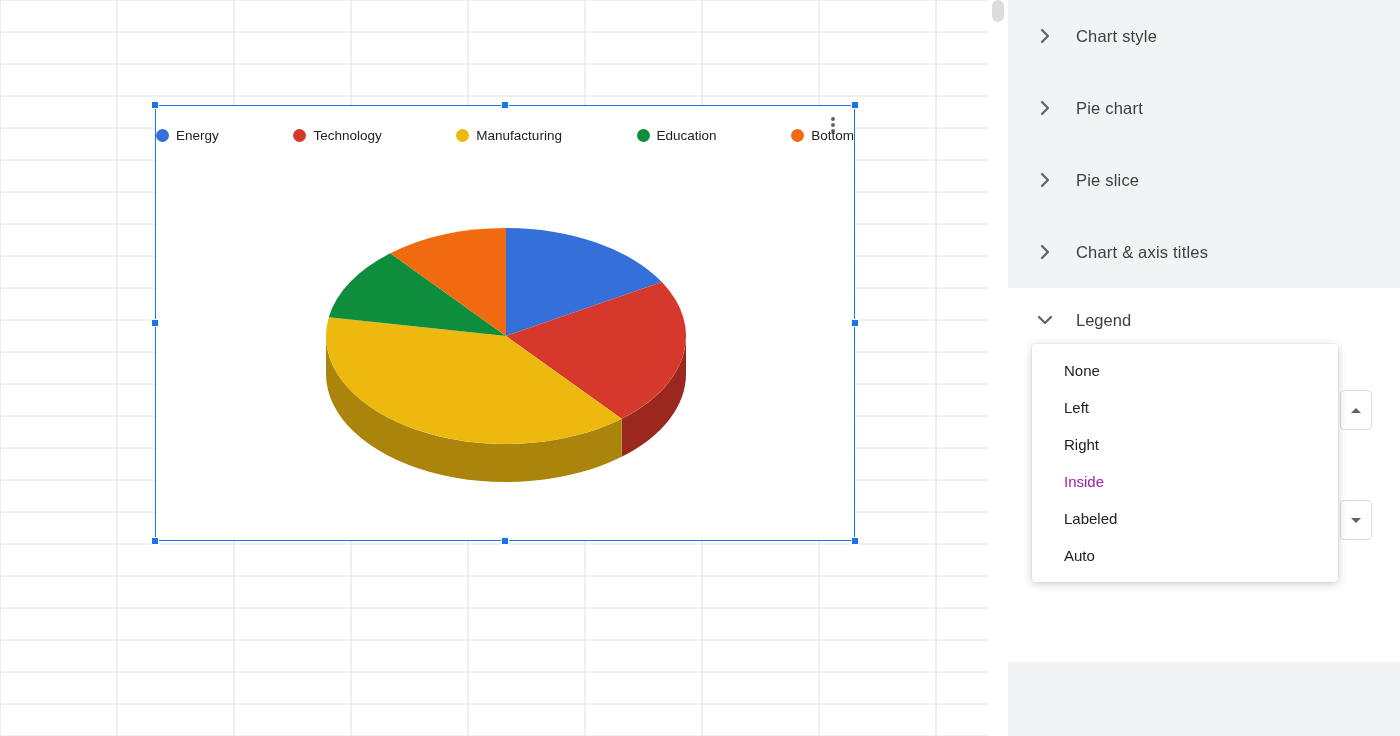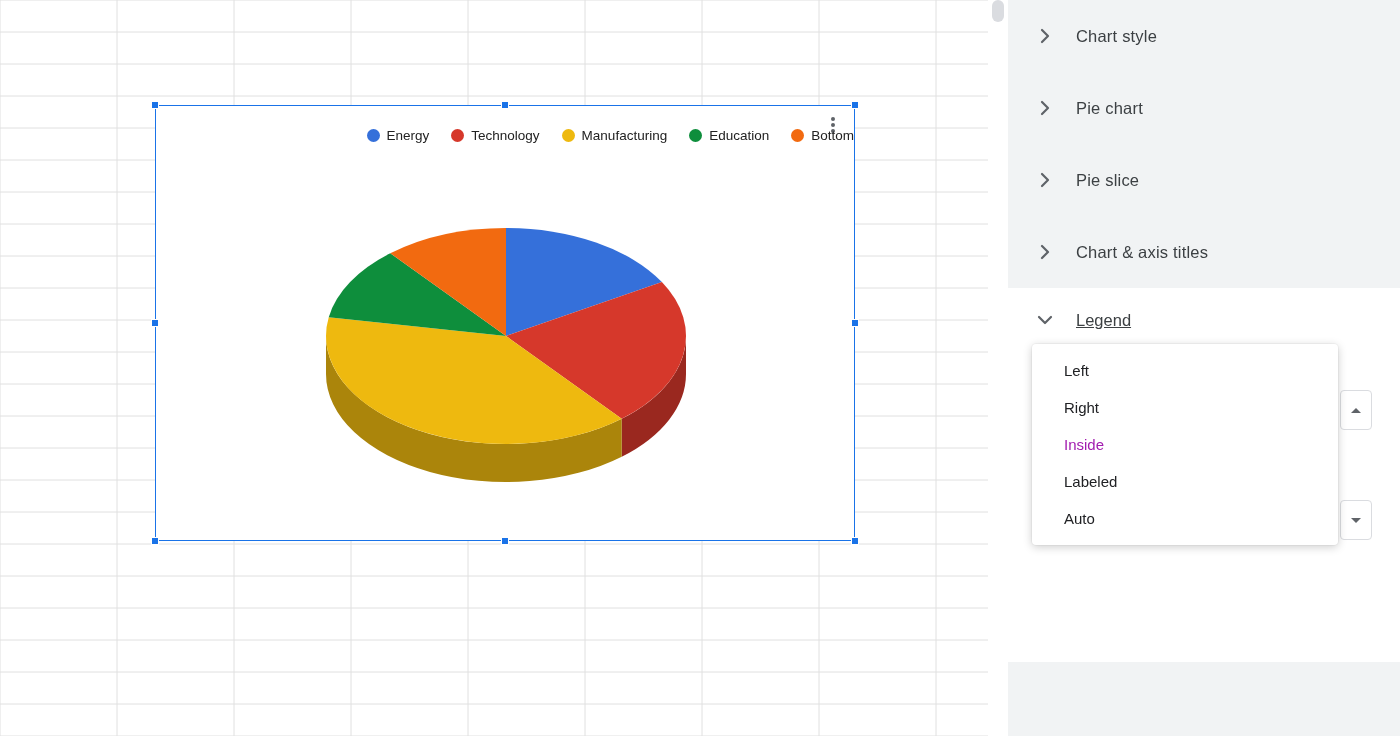--- a/index.html
+++ b/index.html
@@ -42,22 +42,22 @@
   .chart-menu-btn {
     position:absolute; right:10px; top:8px;
     width:22px; height:22px; cursor:pointer;
     display:flex; align-items:center; justify-content:center;
     border-radius:50%;
   }
   .chart-menu-btn svg circle { fill:#5f6368; }
 
   .legend-row {
     position:absolute; left:0; right:0; top:22px;
-    display:flex; justify-content:flex-end; align-items:center;
-    gap: 22px;
+    display:flex; justify-content:space-between; align-items:center;
+    gap: 6px;
     font-size: 13.5px; color:#222;
   }
   .legend-item { display:flex; align-items:center; gap:7px; }
   .legend-dot { width:13px; height:13px; border-radius:50%; }
 
   .pie-holder {
     position:absolute; left:160px; top:80px;
     width:380px; height:330px;
   }
 
@@ -90,21 +90,20 @@
 
   .legend-panel {
     background:#fff;
     margin: 0;
   }
   .legend-header {
     display:flex; align-items:center;
     height:64px; padding-left:28px; gap:22px;
     font-size:16.5px; font-weight:520; color:#3c4043;
     cursor:pointer;
-    text-decoration:underline;
   }
   
   .popup {
     position:absolute;
     left: 24px; top: 344px;
     width: 306px;
     background:#fff;
     border-radius:4px;
     box-shadow: 0 2px 10px rgba(0,0,0,0.20), 0 0 0 1px rgba(0,0,0,0.03);
     padding: 8px 0;
@@ -274,20 +273,21 @@
     </div>
 
     <div class="peek-select" style="top:390px; width:32px;">
       <div class="caret caret-up"></div>
     </div>
     <div class="peek-select" style="top:500px; width:32px;">
       <div class="caret caret-down"></div>
     </div>
 
     <div class="popup" id="legend-popup">
+        <div class="popup-item">None</div>
         <div class="popup-item">Left</div>
         <div class="popup-item">Right</div>
         <div class="popup-item disabled">Inside</div>
         <div class="popup-item">Labeled</div>
         <div class="popup-item">Auto</div>
       </div>
 
   </div>
 </div>
 

